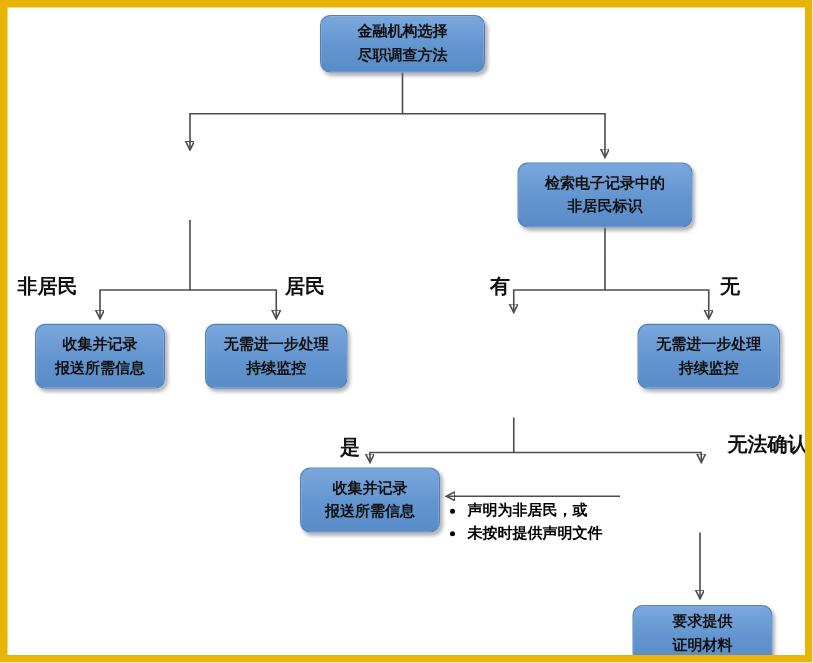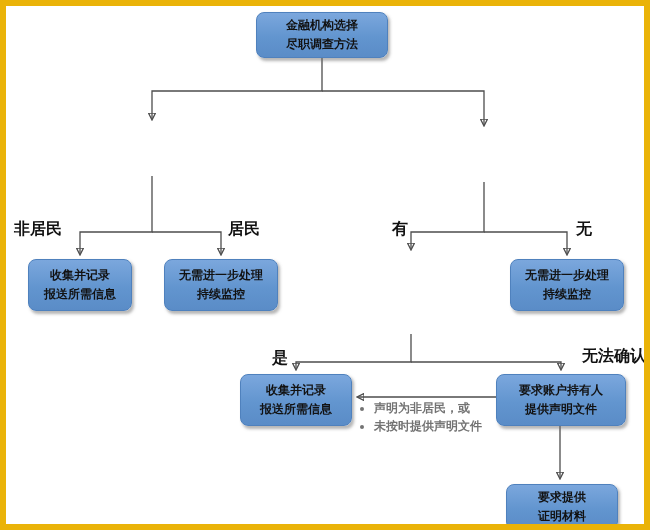--- a/index.html
+++ b/index.html
@@ -52,21 +52,21 @@
     white-space: nowrap;
   }
 
   .annotation {
     position: absolute;
     left: 352px;
     top: 393px;
     width: 126px;
     font-size: 12px;
     font-weight: bold;
-    color: #737373;
+    color: #000000;
     list-style: disc;
   }
   .annotation li {
     margin-left: 16px;
     line-height: 1.5;
   }
 </style>
 </head>
 <body>
 
@@ -87,36 +87,36 @@
     <path d="M405,328 L405,356 L290,356 L290,363" marker-end="url(#arrow)"></path>
     <path d="M405,356 L555,356 L555,363" marker-end="url(#arrow)"></path>
     <path d="M490,391 L352,391" marker-end="url(#arrow)"></path>
     <path d="M554,420 L554,472" marker-end="url(#arrow)"></path>
   </svg>
 
   <div class="node" style="left:250px; top:6px; width:132px; height:46px;">金融机构选择
 尽职调查方法</div>
 
 
+  <div class="node" style="left:408px; top:124px; width:140px; height:52px;">检索电子记录中的
+非居民标识</div>
 
   <div class="node" style="left:22px; top:253px; width:104px; height:52px;">收集并记录
 报送所需信息</div>
 
   <div class="node" style="left:158px; top:253px; width:114px; height:52px;">无需进一步处理
 持续监控</div>
 
 
   <div class="node" style="left:504px; top:253px; width:114px; height:52px;">无需进一步处理
 持续监控</div>
 
   <div class="node" style="left:234px; top:368px; width:112px; height:52px;">收集并记录
 报送所需信息</div>
 
-  <div class="node" style="left:490px; top:368px; width:130px; height:52px;">要求账户持有人
-提供声明文件</div>
 
   <div class="node" style="left:500px; top:478px; width:112px; height:46px;">要求提供
 证明材料</div>
 
   <div class="edge-label" style="left:8px; top:213px;">非居民</div>
 
   <div class="edge-label" style="left:222px; top:213px;">居民</div>
 
   <div class="edge-label" style="left:386px; top:213px;">有</div>
 

